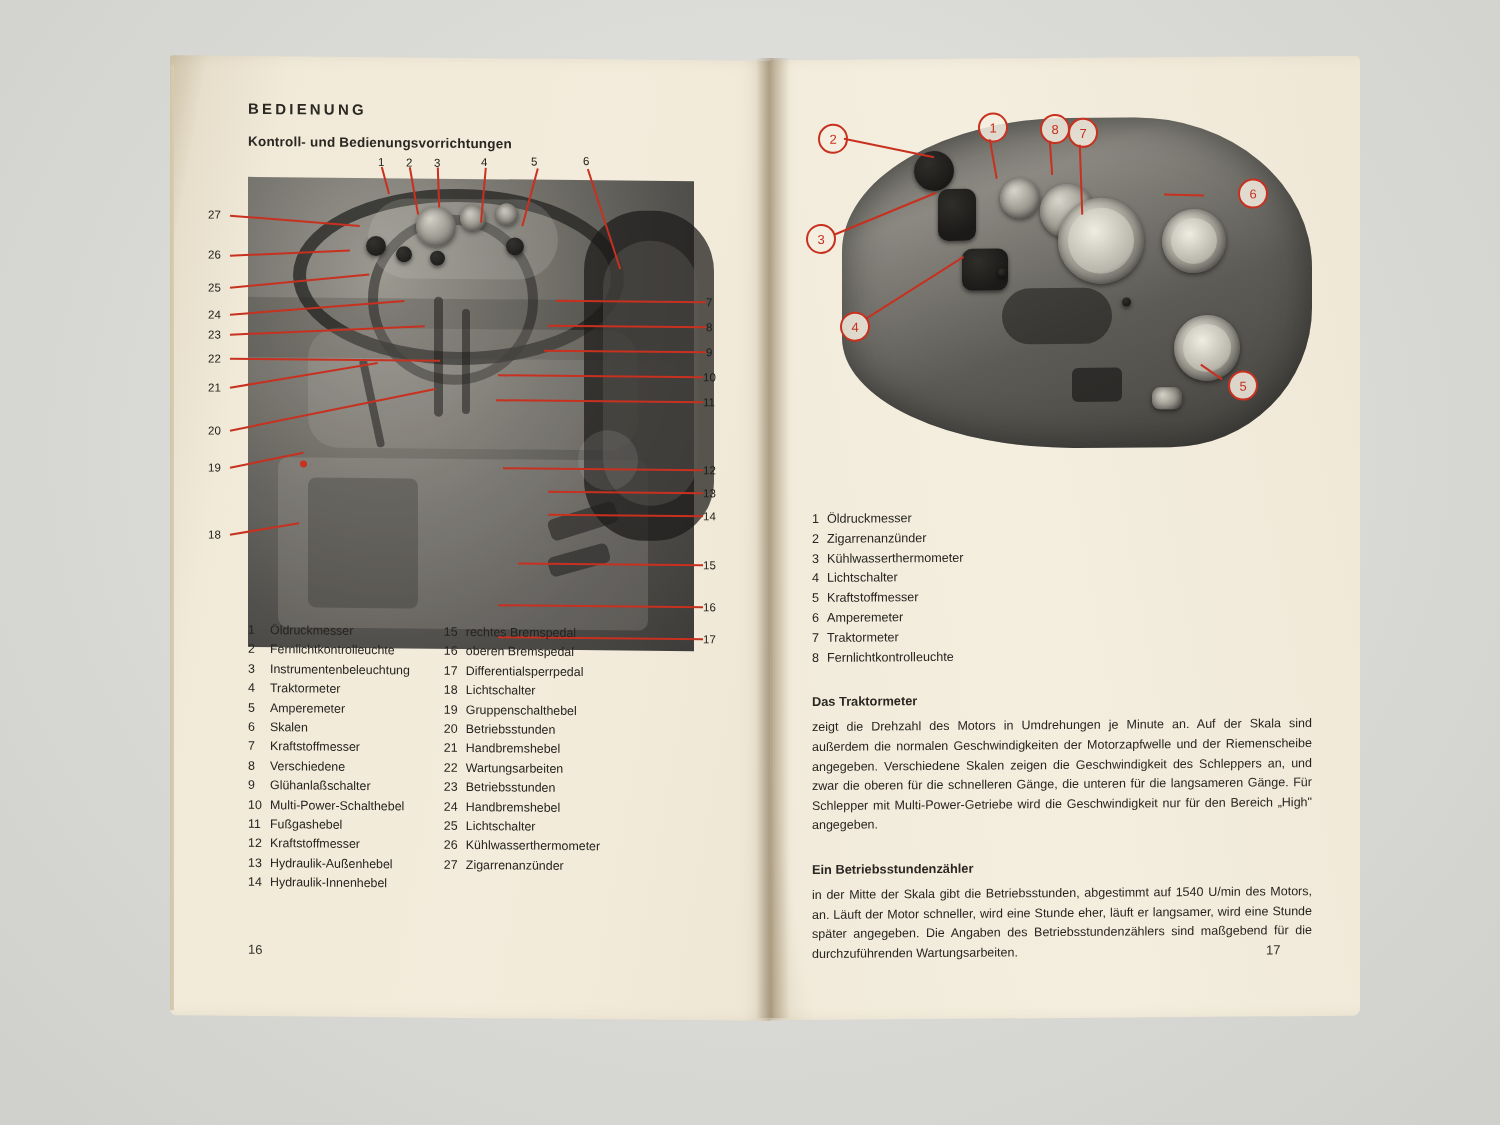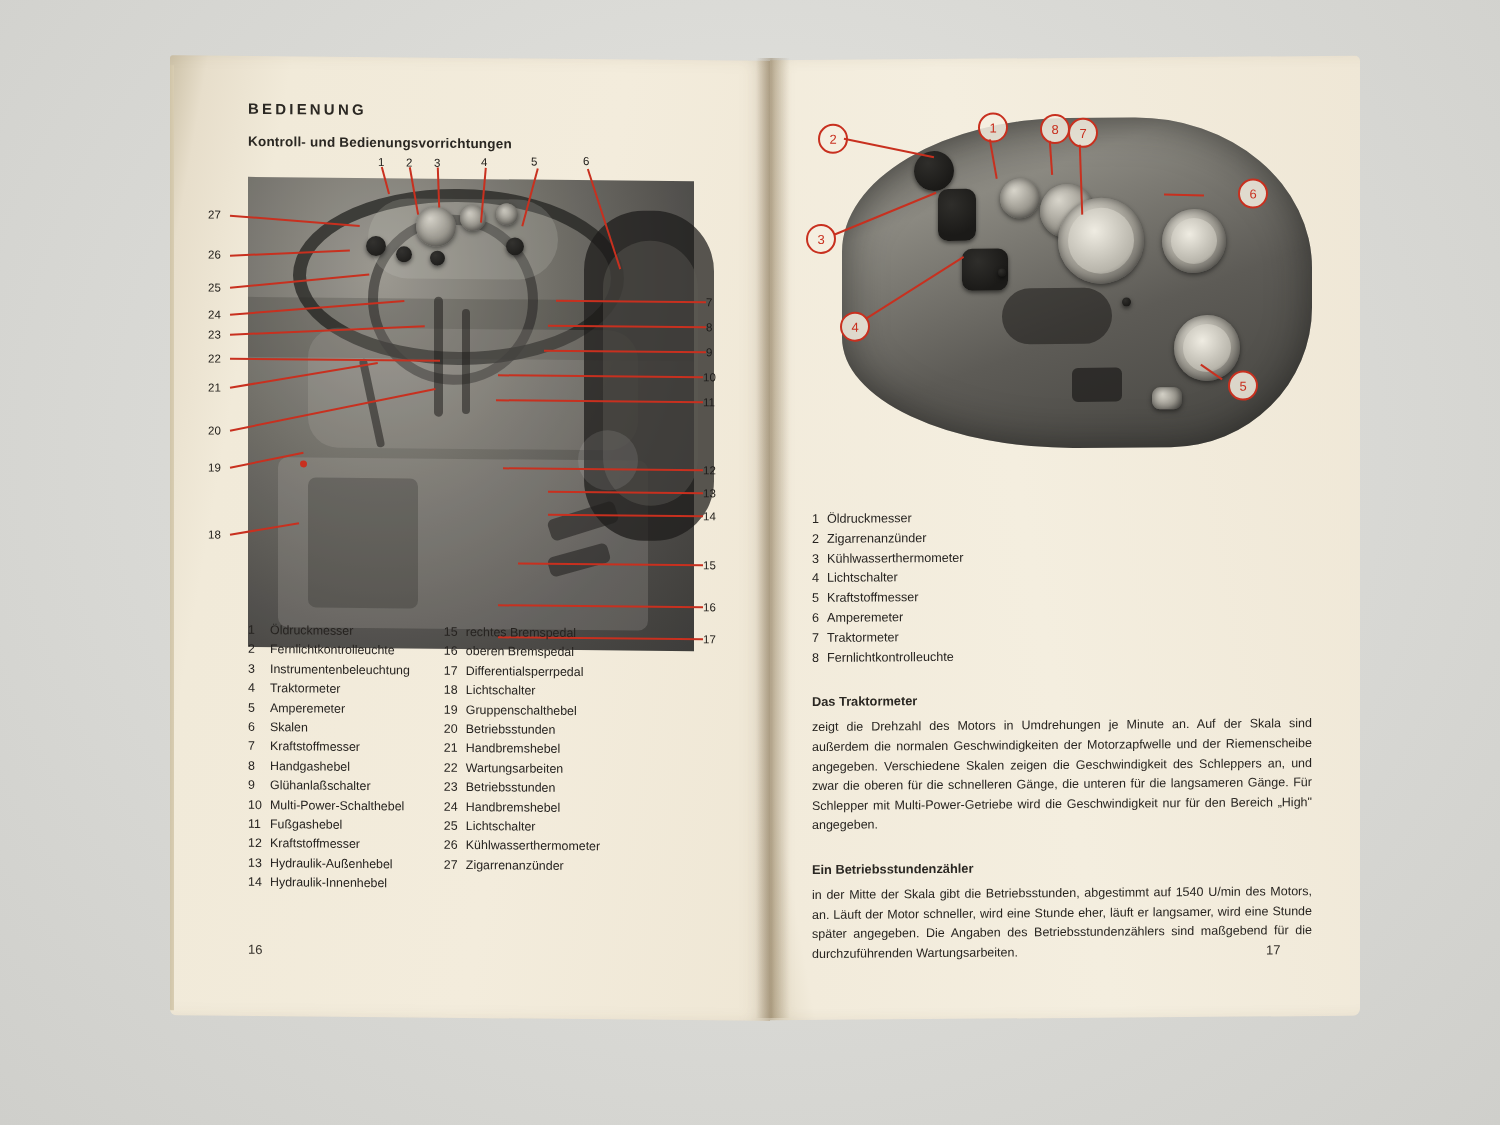--- a/index.html
+++ b/index.html
@@ -205,21 +205,21 @@
 
         <div class="lists">
           <ol>
             <li><b>1</b><span>Öldruckmesser</span></li>
             <li><b>2</b><span>Fernlichtkontrolleuchte</span></li>
             <li><b>3</b><span>Instrumentenbeleuchtung</span></li>
             <li><b>4</b><span>Traktormeter</span></li>
             <li><b>5</b><span>Amperemeter</span></li>
             <li><b>6</b><span>Skalen</span></li>
             <li><b>7</b><span>Kraftstoffmesser</span></li>
-            <li><b>8</b><span>Handgashebel</span></li>
+            <li><b>8</b><span>Verschiedene</span></li>
             <li><b>9</b><span>Glühanlaßschalter</span></li>
             <li><b>10</b><span>Multi-Power-Schalthebel</span></li>
             <li><b>11</b><span>Fußgashebel</span></li>
             <li><b>12</b><span>Kraftstoffmesser</span></li>
             <li><b>13</b><span>Hydraulik-Außenhebel</span></li>
             <li><b>14</b><span>Hydraulik-Innenhebel</span></li>
           </ol>
           <ol>
             <li><b>15</b><span>rechtes Bremspedal</span></li>
             <li><b>16</b><span>oberen Bremspedal</span></li>

